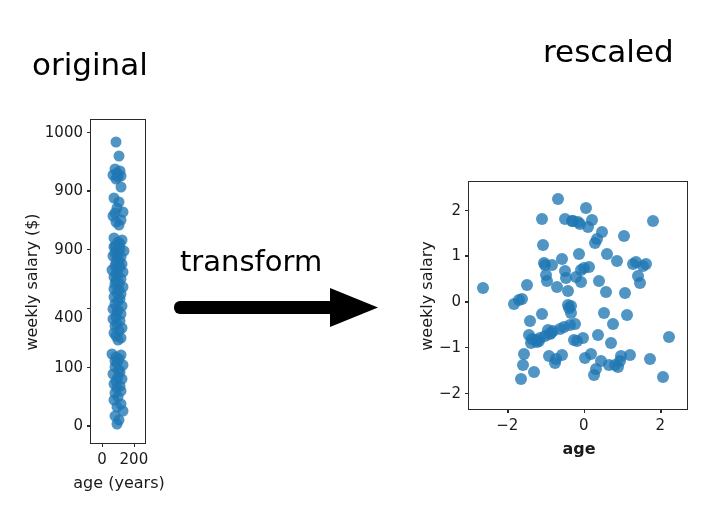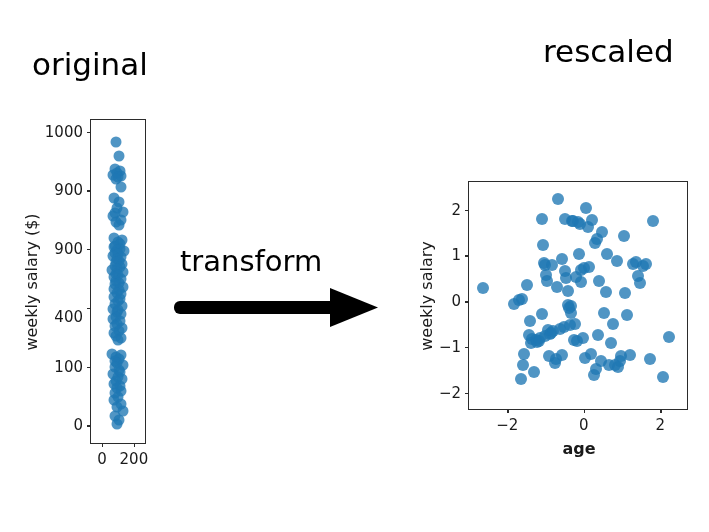--- a/index.html
+++ b/index.html
@@ -282,20 +282,21 @@
       <div class="tick-y" style="top: 129.2px;"></div>
       <div class="ticklabel-y" style="top: 129.2px;">900</div>
       <div class="tick-y" style="top: 70.4727px;"></div>
       <div class="ticklabel-y" style="top: 70.4727px;">900</div>
       <div class="tick-y" style="top: 11.7455px;"></div>
       <div class="ticklabel-y" style="top: 11.7455px;">1000</div>
       <div class="tick-x" style="left: 11.1176px;"></div>
       <div class="ticklabel-x" style="left: 11.1176px;">0</div>
       <div class="tick-x" style="left: 42.8824px;"></div>
       <div class="ticklabel-x" style="left: 42.8824px;">200</div>
+      <div class="axis-label-x">age (years)</div>
       <div class="axis-label-y">weekly salary ($)</div>
     </div>
 
   <div id="axes-rescaled" class="axes">
     <div class="plotarea">
         <div class="pt" style="left: 14.1509px; top: 106.392px; width: 12px; height: 12px;"></div>
         <div class="pt" style="left: 45.1298px; top: 121.984px; width: 12px; height: 12px;"></div>
         <div class="pt" style="left: 49.7193px; top: 118.315px; width: 12px; height: 12px;"></div>
         <div class="pt" style="left: 52.3965px; top: 197.192px; width: 12px; height: 12px;"></div>
         <div class="pt" style="left: 52.7789px; top: 116.939px; width: 12px; height: 12px;"></div>

